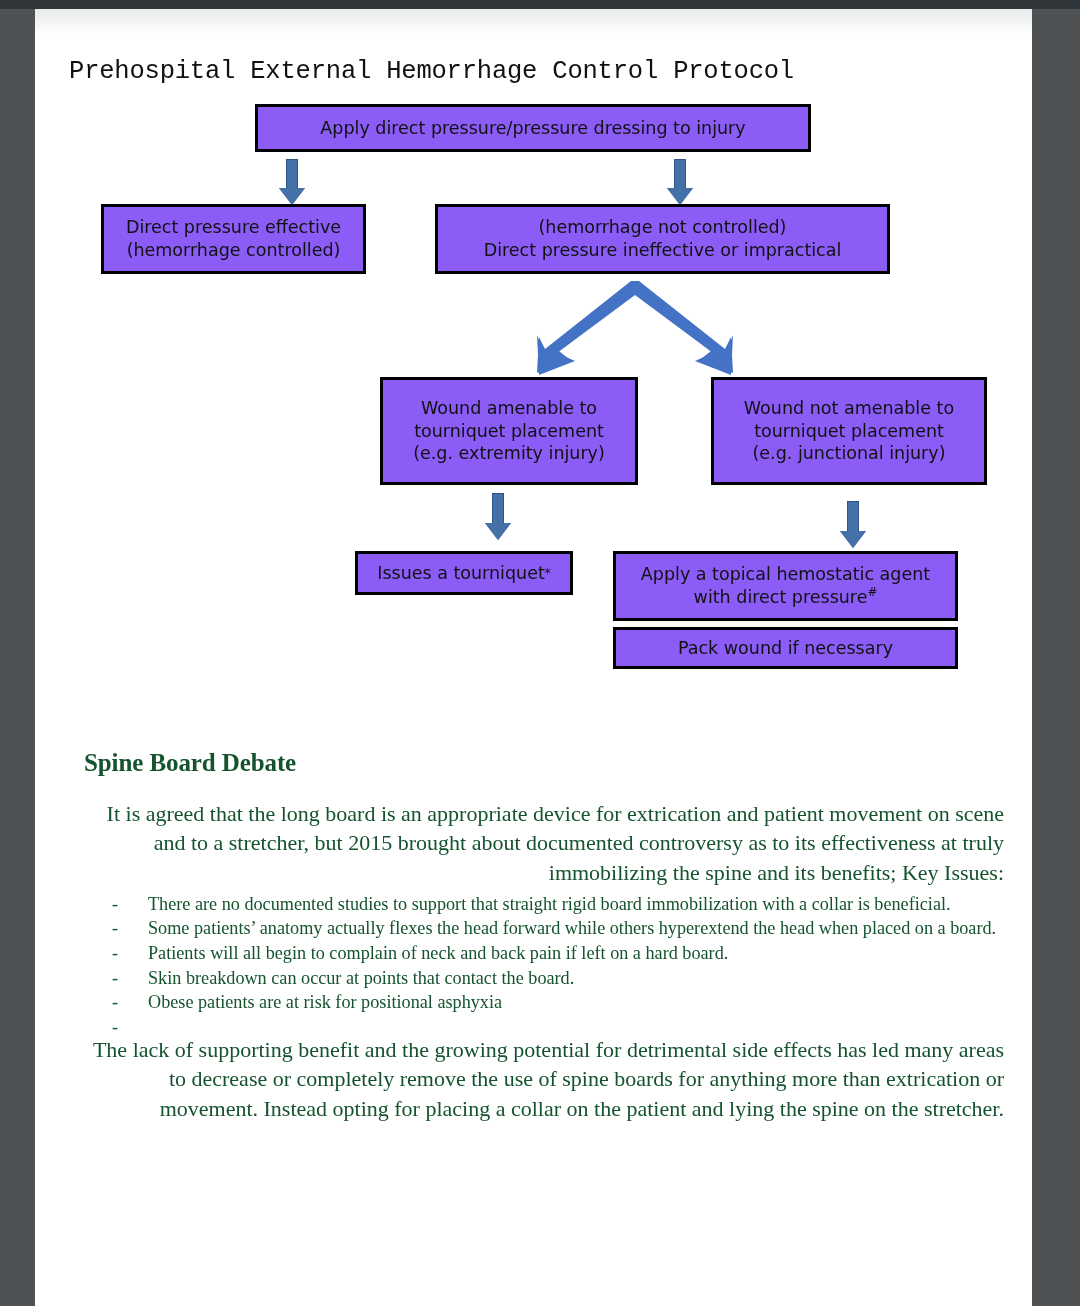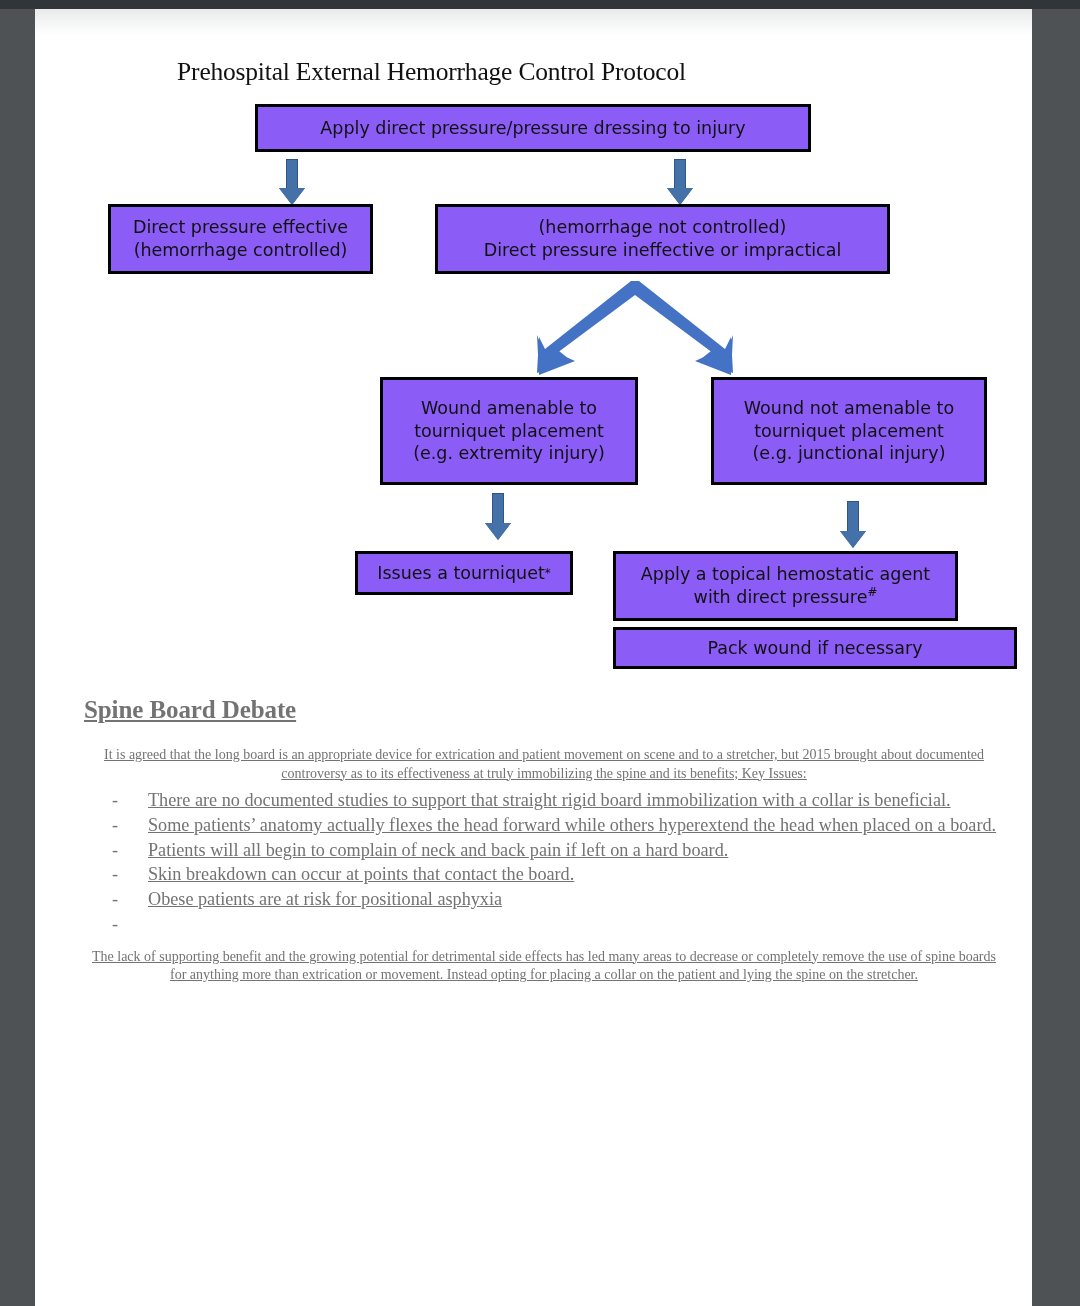--- a/index.html
+++ b/index.html
@@ -53,21 +53,21 @@
     top: 0; left: 0;
     width: 997px;
     height: 690px;
   }
   .fc-title {
     position: absolute;
     left: 0;
     top: 48px;
     width: 793px;
     text-align: center;
-    font-family: Liberation Serif, serif;
+    font-family: Liberation Mono, monospace;
     font-size: 25.5px;
     color: #111111;
     letter-spacing: -0.2px;
     white-space: nowrap;
   }
   .fbox {
     position: absolute;
     box-sizing: border-box;
     border: 3px solid #000000;
     background: #8b5cf6;
@@ -111,39 +111,38 @@
     border-left: 13px solid transparent;
     border-right: 13px solid transparent;
     border-top: 17px solid #4472A8;
     filter: drop-shadow(0 0 0.6px #2f5486);
   }
 
   
   #doctext {
     position: absolute;
     left: 49px;
-    top: 687px;
+    top: 740px;
     width: 920px;
-    color: #737373;
-    text-decoration: underline;
+    color: #14532d;
   }
   .h-sub {
     font-family: "Liberation Serif", "DejaVu Serif", serif;
     font-weight: bold;
     font-size: 25px;
     margin: 0 0 22px 0;
     letter-spacing: -0.1px;
   }
   .para {
-    font-size: 14px;
+    font-size: 22px;
     line-height: 1.33;
     margin: 0 0 6px 0;
-    text-align: center;
-  }
-  .para.gap-top { margin-top: 36px; }
+    text-align: right;
+  }
+  .para.gap-top { margin-top: 20px; }
   .para.bold { font-weight: bold; }
   ul.keyissues {
     list-style: none;
     margin: 0 0 0 0;
     padding: 0;
   }
   ul.keyissues li {
     position: relative;
     font-size: 18.2px;
     line-height: 1.30;
@@ -176,21 +175,21 @@
 
       <div class="arrow-down" style="left:244px; top:150px; height:46px;">
         <div class="shaft" style="height:29px;"></div>
         <div class="head" style="top:29px;"></div>
       </div>
       <div class="arrow-down" style="left:632px; top:150px; height:46px;">
         <div class="shaft" style="height:29px;"></div>
         <div class="head" style="top:29px;"></div>
       </div>
 
-      <div class="fbox" style="left:73px; top:195px; width:265px; height:70px; flex-direction:column;">
+      <div class="fbox" style="left:66px; top:195px; width:265px; height:70px; flex-direction:column;">
         <span class="ln">Direct pressure effective</span>
         <span class="ln">(hemorrhage controlled)</span>
       </div>
 
       <div class="fbox" style="left:400px; top:195px; width:455px; height:70px; flex-direction:column;">
         <span class="ln">(hemorrhage not controlled)</span>
         <span class="ln">Direct pressure ineffective or impractical</span>
       </div>
 
       <svg style="position:absolute; left:500px; top:270px;" width="200" height="100" viewBox="0 0 200 100">
@@ -223,21 +222,21 @@
       <div class="fbox" style="left:320px; top:542px; width:218px; height:44px;">
         <span>Issues a tourniquet</span>
           <span class="sup">*</span>
       </div>
 
       <div class="fbox" style="left:578px; top:542px; width:345px; height:70px; flex-direction:column;">
         <span class="ln">Apply a topical hemostatic agent</span>
         <span class="ln"><span>with direct pressure</span><span class="sup">#</span></span>
       </div>
 
-      <div class="fbox" style="left:578px; top:618px; width:404px; height:42px;">
+      <div class="fbox" style="left:578px; top:618px; width:345px; height:42px;">
         <span class="ln">Pack wound if necessary</span>
       </div>
 
     </div>
 
     <div id="doctext">
 
       <h2 class="h-sub">Spine Board Debate</h2>
 
       <p class="para">It is agreed that the long board is an appropriate device for extrication and patient movement on scene and to a stretcher, but 2015 brought about documented controversy as to its effectiveness at truly immobilizing the spine and its benefits; Key Issues:</p>

